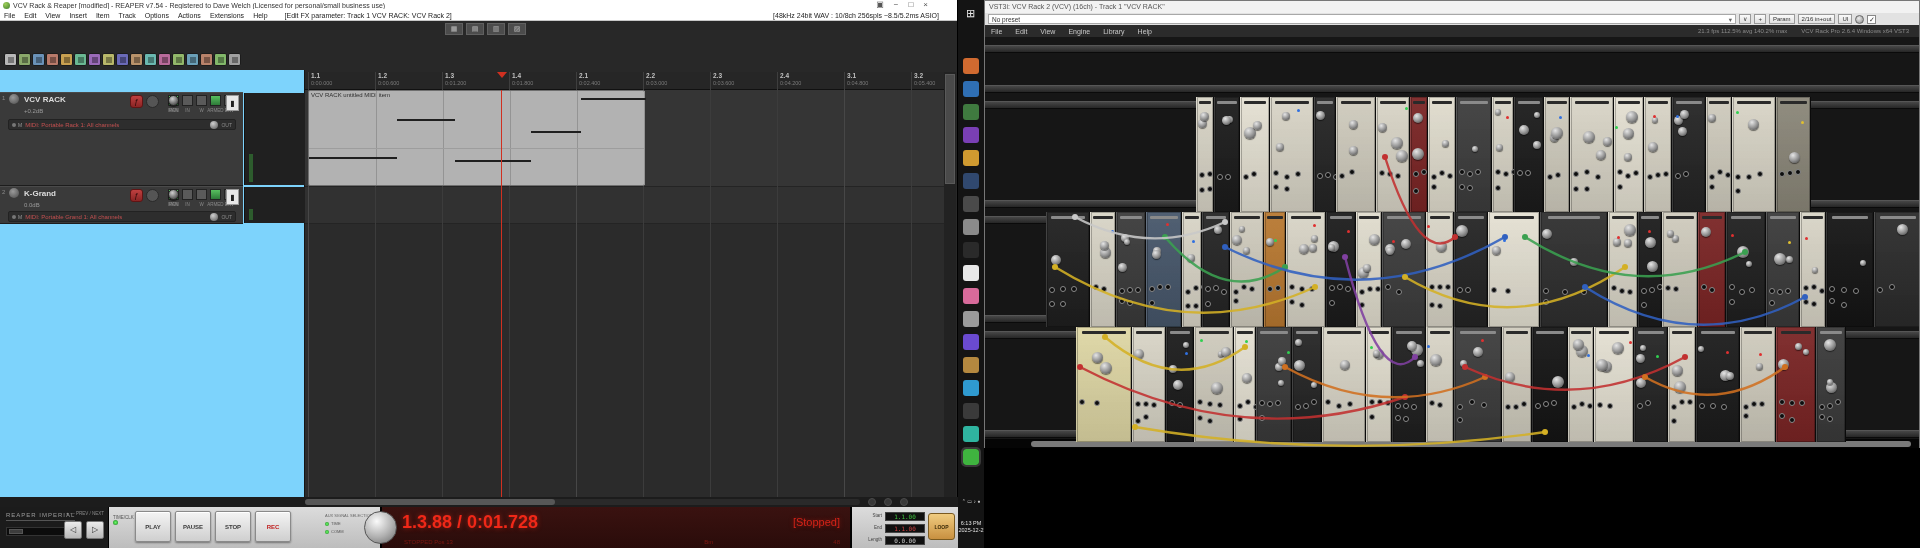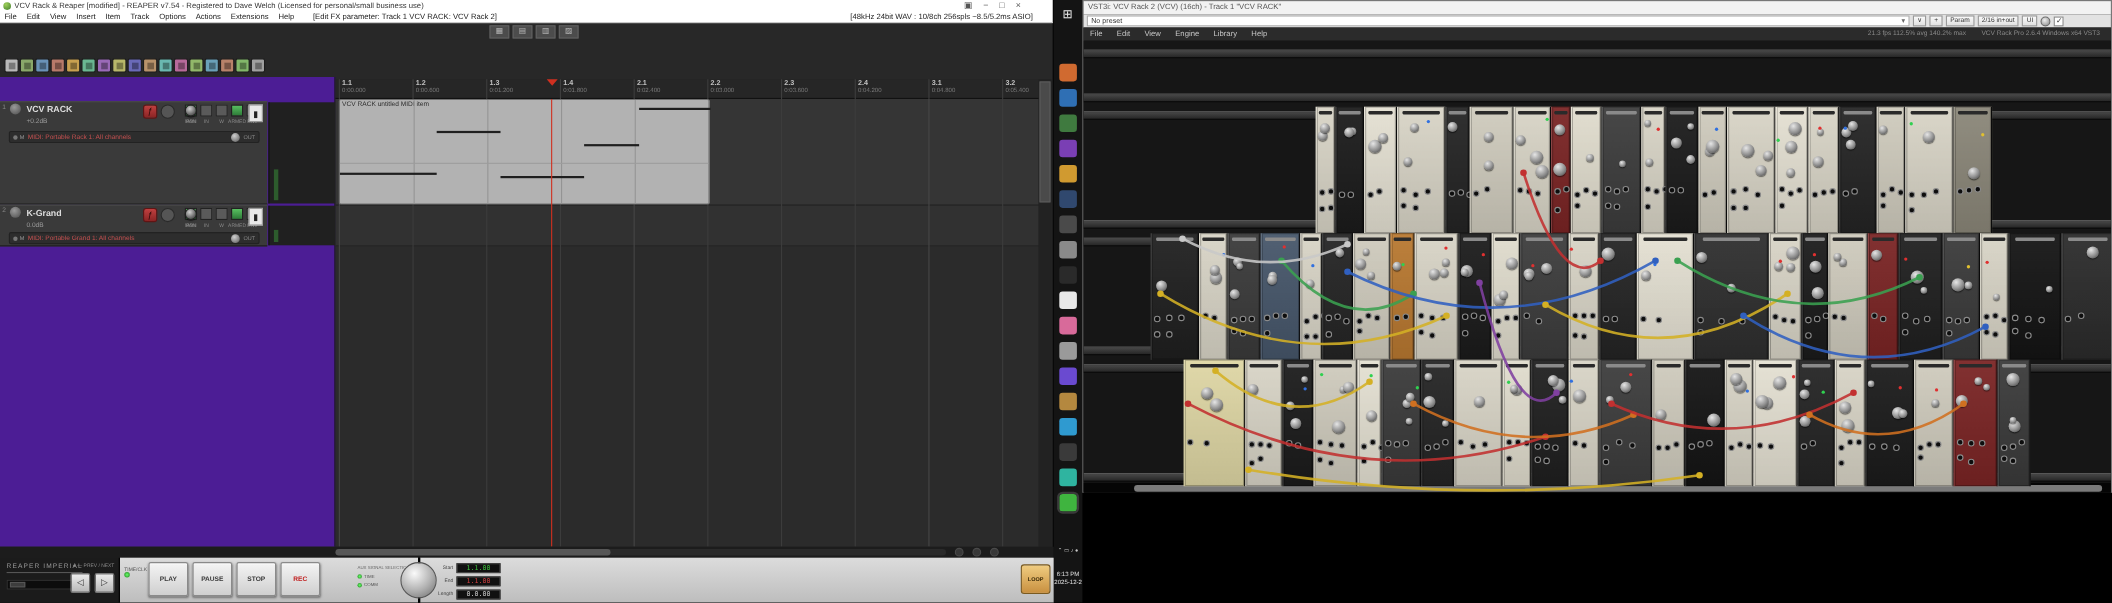--- a/index.html
+++ b/index.html
@@ -17,21 +17,21 @@
   .rmenu-item{margin-right:9px;white-space:nowrap;}
   .r-fxhint{margin-left:8px;white-space:nowrap;color:#222;}
   .r-audiostatus{margin-left:auto;margin-right:14px;white-space:nowrap;color:#222;}
   .r-subtool{position:absolute;left:445px;top:23px;display:flex;gap:3px;}
   .r-subtool .sbtn{width:18px;height:12px;background:#4c4c4c;border:1px solid #606060;color:#b8b8b8;font-size:7px;line-height:10px;text-align:center;padding:0;}
   .r-toolbar{position:absolute;left:4px;top:53px;display:flex;gap:1px;}
   .t-ico{width:13px;height:13px;border:1px solid #1c1c1c;border-radius:2px;position:relative;}
   .t-ico::after{content:"";position:absolute;left:3px;top:3px;width:6px;height:6px;background:rgba(0,0,0,.35);}
 
   
-  .r-tcp{position:absolute;left:0;top:70px;width:305px;height:427px;background:#4c1d95;border-right:1px solid #151515;}
+  .r-tcp{position:absolute;left:0;top:70px;width:305px;height:427px;background:#7dd3fc;border-right:1px solid #151515;}
   .track{position:absolute;left:0;width:243px;background:#3a3a3a;border-bottom:1px solid #1d1d1d;border-top:1px solid #4a4a4a;}
   .tk-head{position:relative;height:14px;}
   .tk-idx{position:absolute;left:2px;top:2px;font-size:6px;color:#888;}
   .tk-spk{position:absolute;left:9px;top:1px;width:10px;height:10px;border-radius:50%;background:radial-gradient(circle at 40% 35%,#9a9a9a,#4a4a4a);}
   .tk-name{position:absolute;left:24px;top:2px;font-size:8px;font-weight:bold;color:#ddd;white-space:nowrap;}
   .tk-vol{position:absolute;left:24px;top:15px;font-size:6px;color:#9a9a9a;}
   .tk-fx{position:absolute;left:130px;top:2px;width:13px;height:13px;border-radius:3px;background:linear-gradient(#c04040,#8a2424);border:1px solid #601414;color:#2a0808;font-size:8px;line-height:12px;text-align:center;padding:0;}
   .tk-env{position:absolute;left:146px;top:2px;width:13px;height:13px;border-radius:50%;background:#555;border:1px solid #2a2a2a;padding:0;}
   .tk-btns{position:absolute;left:168px;top:2px;display:flex;gap:3px;}
   .tkb{width:11px;height:11px;border:1px solid #222;background:#5a5a5a;position:relative;}
@@ -380,20 +380,29 @@
           <div class="tp-auxled">
               <i></i>
               <span>TIME</span>
             </div>
           <div class="tp-auxled">
               <i></i>
               <span>COMM</span>
             </div>
         </div>
         <div class="tp-knob"></div>
+      </div>
+      <div class="tp-lcd">
+        <span class="lcd-pos">1.3.88 / 0:01.728</span>
+        <span class="lcd-status">[Stopped]</span>
+        <div class="lcd-sub">
+          <span>STOPPED   Pos   13</span>
+          <span class="m">Bm</span>
+          <span>48</span>
+        </div>
       </div>
       <div class="tp-right">
         <div class="tp-field" style="top:4px;">
           <span class="lab">Start</span>
           <span class="val" style="color:#3ec43e;">1.1.00</span>
         </div>
         <div class="tp-field" style="top:16px;">
           <span class="lab">End</span>
           <span class="val" style="color:#d04040;">1.1.00</span>
         </div>

